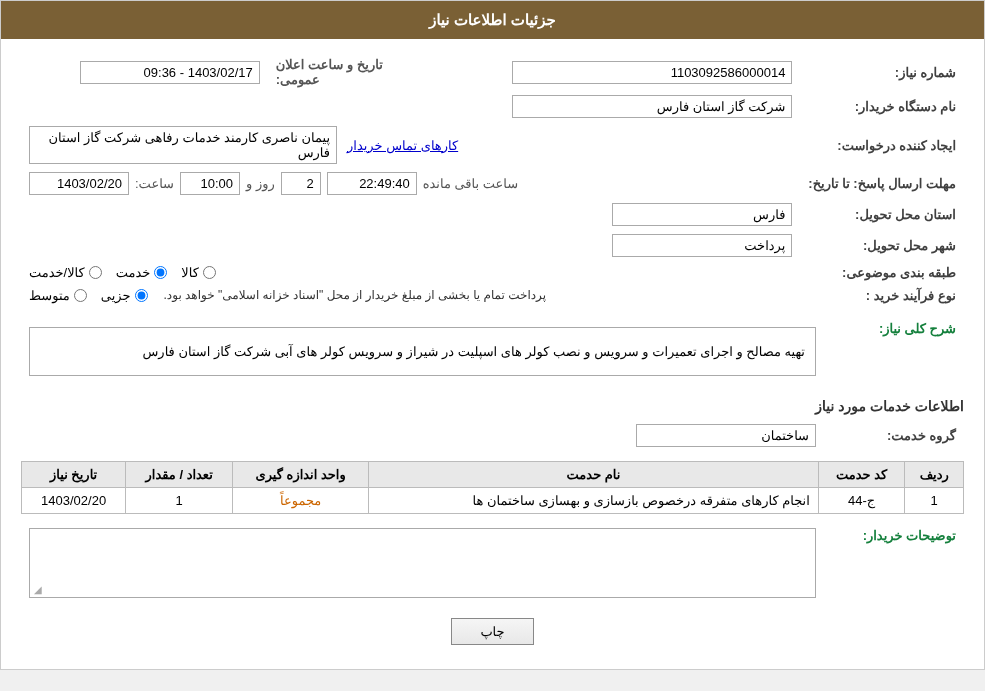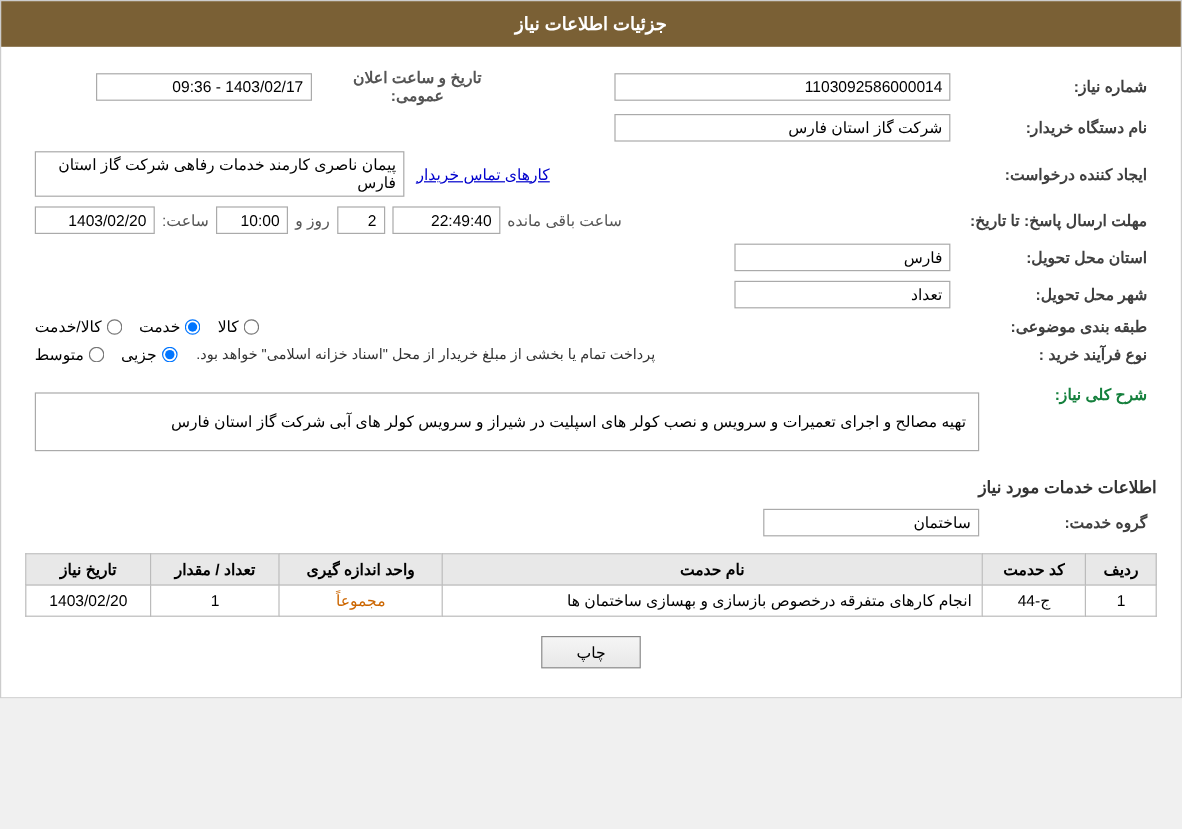--- a/index.html
+++ b/index.html
@@ -176,21 +176,21 @@
     <table class="form-table">
 
       <tbody>
           <tr>
         <td class="label-cell">شماره نیاز:</td>
         <td class="value-cell">
           <div class="input-box input-wide">
             <span>1103092586000014</span>
           </div>
         </td>
-        <td style="width:160px; text-align:center; font-weight:bold; color:#555;">تاریخ و ساعت اعلان عمومی:</td>
+        <td style="width:160px; text-align:left; font-weight:bold; color:#555;">تاریخ و ساعت اعلان عمومی:</td>
         <td class="value-cell">
           <div class="input-box input-medium">
             <span>1403/02/17 - 09:36</span>
           </div>
         </td>
       </tr>
 
       <tr>
         <td class="label-cell">نام دستگاه خریدار:</td>
         <td class="value-cell" colspan="3">
@@ -241,21 +241,21 @@
           <div class="input-box input-medium">
             <span>فارس</span>
           </div>
         </td>
       </tr>
 
       <tr>
         <td class="label-cell">شهر محل تحویل:</td>
         <td class="value-cell" colspan="3">
           <div class="input-box input-medium">
-            <span>تعداد</span>
+            <span>پرداخت</span>
           </div>
         </td>
       </tr>
 
       <tr>
         <td class="label-cell">طبقه بندی موضوعی:</td>
         <td class="value-cell" colspan="3">
           <div class="radio-group">
             <div class="radio-item">
               <span>کالا/خدمت</span>
@@ -338,18 +338,31 @@
       <td>1</td>
       <td>ج-44</td>
       <td class="text-right">انجام کارهای متفرقه درخصوص بازسازی و بهسازی ساختمان ها</td>
       <td class="orange-text">مجموعاً</td>
       <td>1</td>
       <td>1403/02/20</td>
     </tr>
         </tbody>
     </table>
 
+    <table class="description-table">
+      <tbody>
+          <tr>
+        <td class="description-label">توضیحات خریدار:</td>
+        <td>
+          <div style="border:1px solid #aaa; min-height:70px; background:#fff; position:relative; padding:4px;">
+            <span></span>
+            <span style="position:absolute; bottom:2px; left:4px; color:#aaa; font-size:10px;">◢</span>
+          </div>
+        </td>
+      </tr>
+    </tbody>
+      </table>
 
     <div class="button-row">
       <button class="btn btn-print">چاپ</button>
     </div>
   </div>
 </div>
 
 </body></html>

